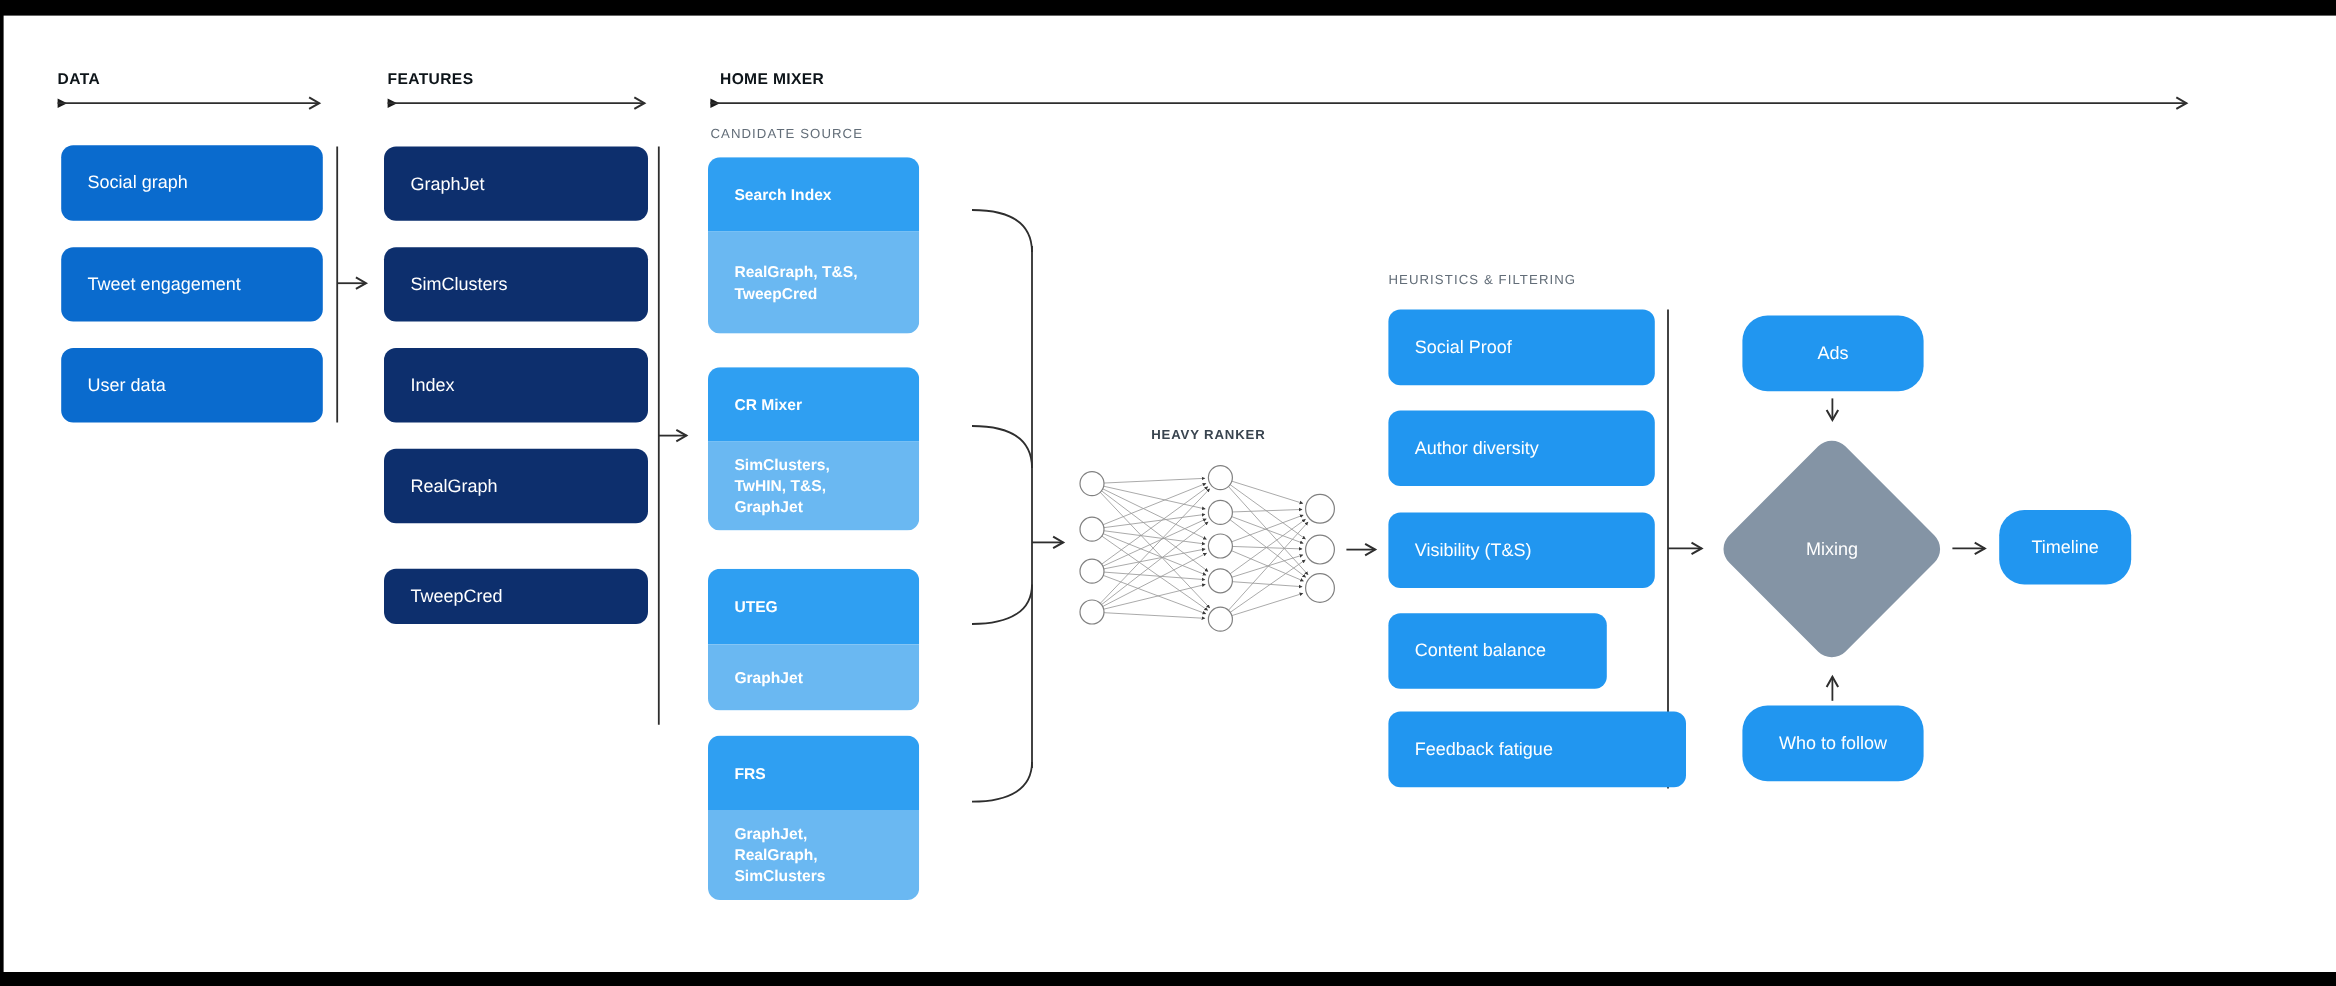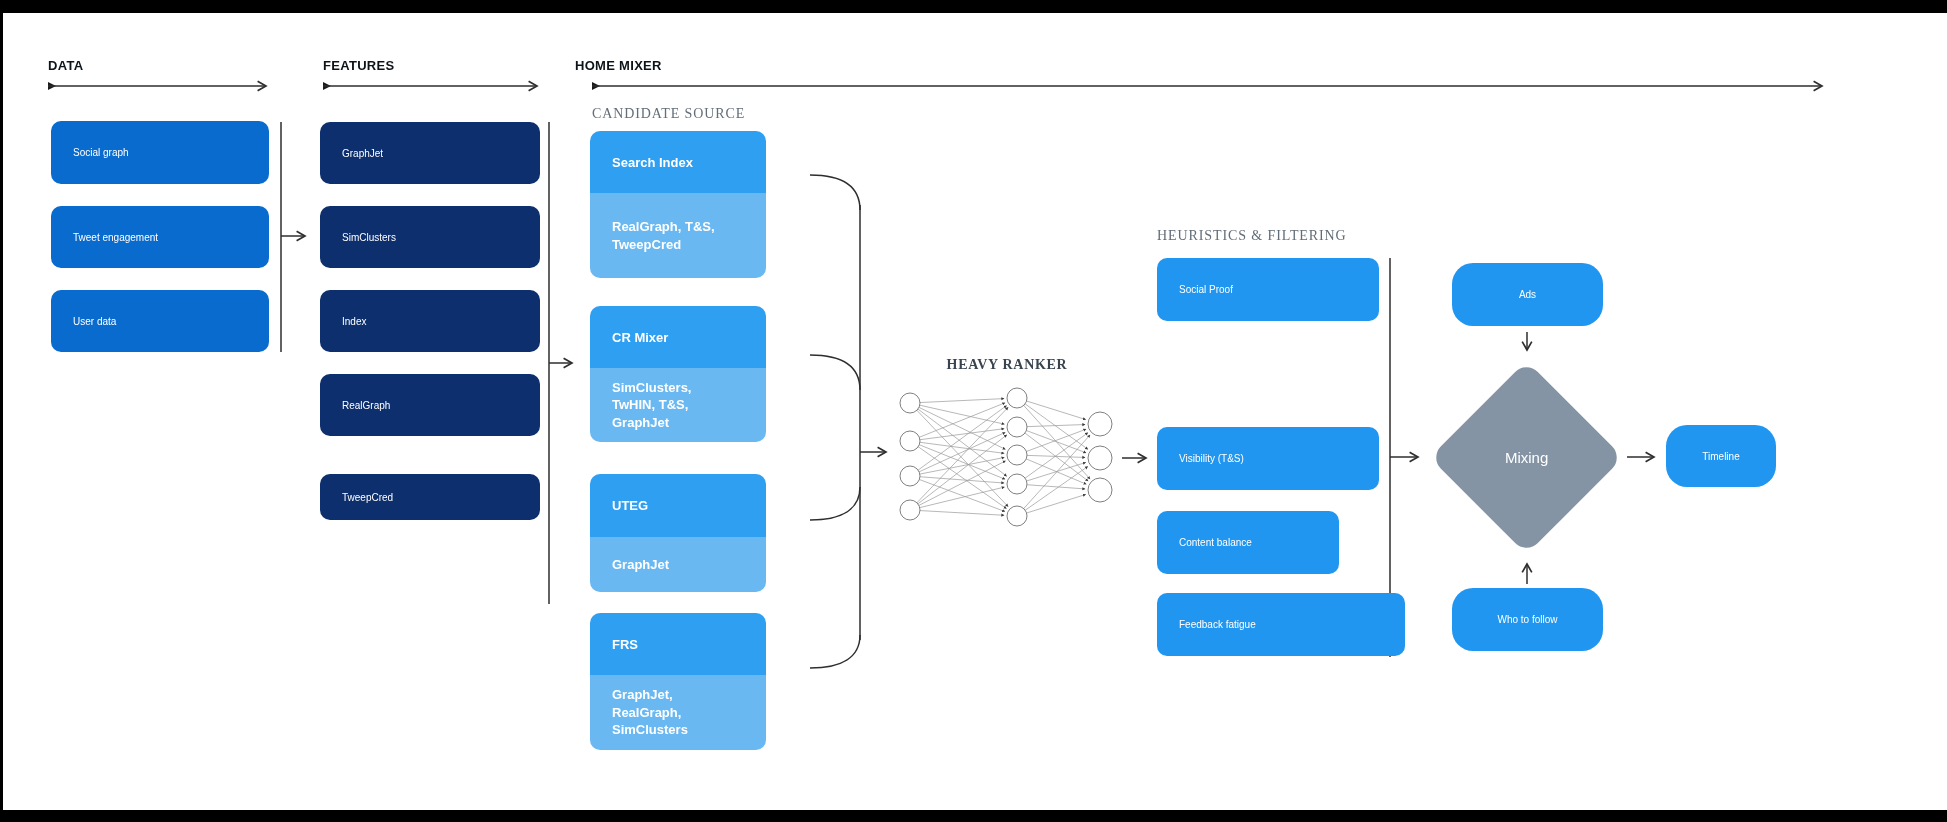--- a/index.html
+++ b/index.html
@@ -1,22 +1,22 @@
 <!DOCTYPE html>
 <html style="--data_blue: #0a6bce; --navy: #0d2f6d; --sky: #2f9ff2; --sky_deep: #2196f0; --light_blue: #6ab8f2; --gray_diamond: #8494a5; --line_dark: #2e2e2e;"><head>
 <meta charset="utf-8">
 <style>
   html,body{margin:0;padding:0;background:#fff;}
   body{font-family:"Liberation Sans", sans-serif;}
   .stage{position:relative;width:1947px;height:822px;background:#fff;overflow:hidden;}
   .bar{position:absolute;background:#000;}
   .colhead{position:absolute;font-size:13px;font-weight:bold;color:#0d1419;letter-spacing:.3px;}
-  .seclabel{position:absolute;font-size:14px;letter-spacing:.9px;color:#626d78;font-family:Liberation Serif, serif;}
+  .seclabel{position:absolute;font-size:11px;letter-spacing:.9px;color:#626d78;}
   .seclabel.dark{color:#39444f;font-weight:bold;letter-spacing:.7px;}
-  .box{position:absolute;border-radius:10px;color:#fff;font-size:10px;font-weight:500;
+  .box{position:absolute;border-radius:10px;color:#fff;font-size:15px;font-weight:500;
        display:flex;align-items:center;box-sizing:border-box;}
   .box.left{padding-left:22px;}
   .box.center{justify-content:center;border-radius:21px;}
   .blue{background:var(--data_blue);}
   .navy{background:var(--navy);}
   .sky{background:var(--sky_deep);}
   .cand{position:absolute;width:176px;border-radius:10px;overflow:hidden;color:#fff;
         font-size:13px;font-weight:700;}
   .cand .hd{background:var(--sky);display:flex;align-items:center;padding-left:22px;box-sizing:border-box;}
   .cand .bd{background:var(--light_blue);display:flex;align-items:center;
@@ -129,21 +129,21 @@
         <circle cx="1100" cy="490" r="12" class="nnnode"></circle>
       </g>
   </svg>
 
   <div class="bar" style="left:0;top:0;width:1947px;height:13px;"></div>
   <div class="bar" style="left:0;top:810px;width:1947px;height:12px;"></div>
   <div class="bar" style="left:0;top:0;width:3px;height:822px;"></div>
 
   <div class="colhead" style="left:48px;top:58px;">DATA</div>
   <div class="colhead" style="left:323px;top:58px;">FEATURES</div>
-  <div class="colhead" style="left:575px;top:58px;">HOME MIXER</div>
+  <div class="colhead" style="left:600px;top:58px;">HOME MIXER</div>
 
   <div class="box blue left" style="left:51px;top:121px;width:218px;height:63px;">Social graph</div>
   <div class="box blue left" style="left:51px;top:206px;width:218px;height:62px;">Tweet engagement</div>
   <div class="box blue left" style="left:51px;top:290px;width:218px;height:62px;">User data</div>
 
   <div class="box navy left" style="left:320px;top:122px;width:220px;height:62px;">GraphJet</div>
   <div class="box navy left" style="left:320px;top:206px;width:220px;height:62px;">SimClusters</div>
   <div class="box navy left" style="left:320px;top:290px;width:220px;height:62px;">Index</div>
   <div class="box navy left" style="left:320px;top:374px;width:220px;height:62px;">RealGraph</div>
   <div class="box navy left" style="left:320px;top:458px;width:220px;height:46px;margin-top:16px;">TweepCred</div>
@@ -164,20 +164,21 @@
   </div>
   <div class="cand" style="left:590px;top:613px;">
     <div class="hd" style="height:62px;">FRS</div>
     <div class="bd" style="height:75px;">GraphJet, RealGraph, SimClusters</div>
   </div>
 
   <div class="seclabel dark" style="left:917px;top:357px;width:180px;text-align:center;">HEAVY RANKER</div>
 
   <div class="seclabel" style="left:1157px;top:228px;">HEURISTICS &amp; FILTERING</div>
   <div class="box sky left" style="left:1157px;top:258px;width:222px;height:63px;">Social Proof</div>
+  <div class="box sky left" style="left:1157px;top:342px;width:222px;height:63px;">Author diversity</div>
   <div class="box sky left" style="left:1157px;top:427px;width:222px;height:63px;">Visibility (T&amp;S)</div>
   <div class="box sky left" style="left:1157px;top:511px;width:182px;height:63px;">Content balance</div>
   <div class="box sky left" style="left:1157px;top:593px;width:248px;height:63px;">Feedback fatigue</div>
 
   <div class="box sky center" style="left:1452px;top:263px;width:151px;height:63px;">Ads</div>
   <div class="diamond">
     <span>Mixing</span>
   </div>
   <div class="box sky center" style="left:1452px;top:588px;width:151px;height:63px;">Who to follow</div>
   <div class="box sky center" style="left:1666px;top:425px;width:110px;height:62px;">Timeline</div>

